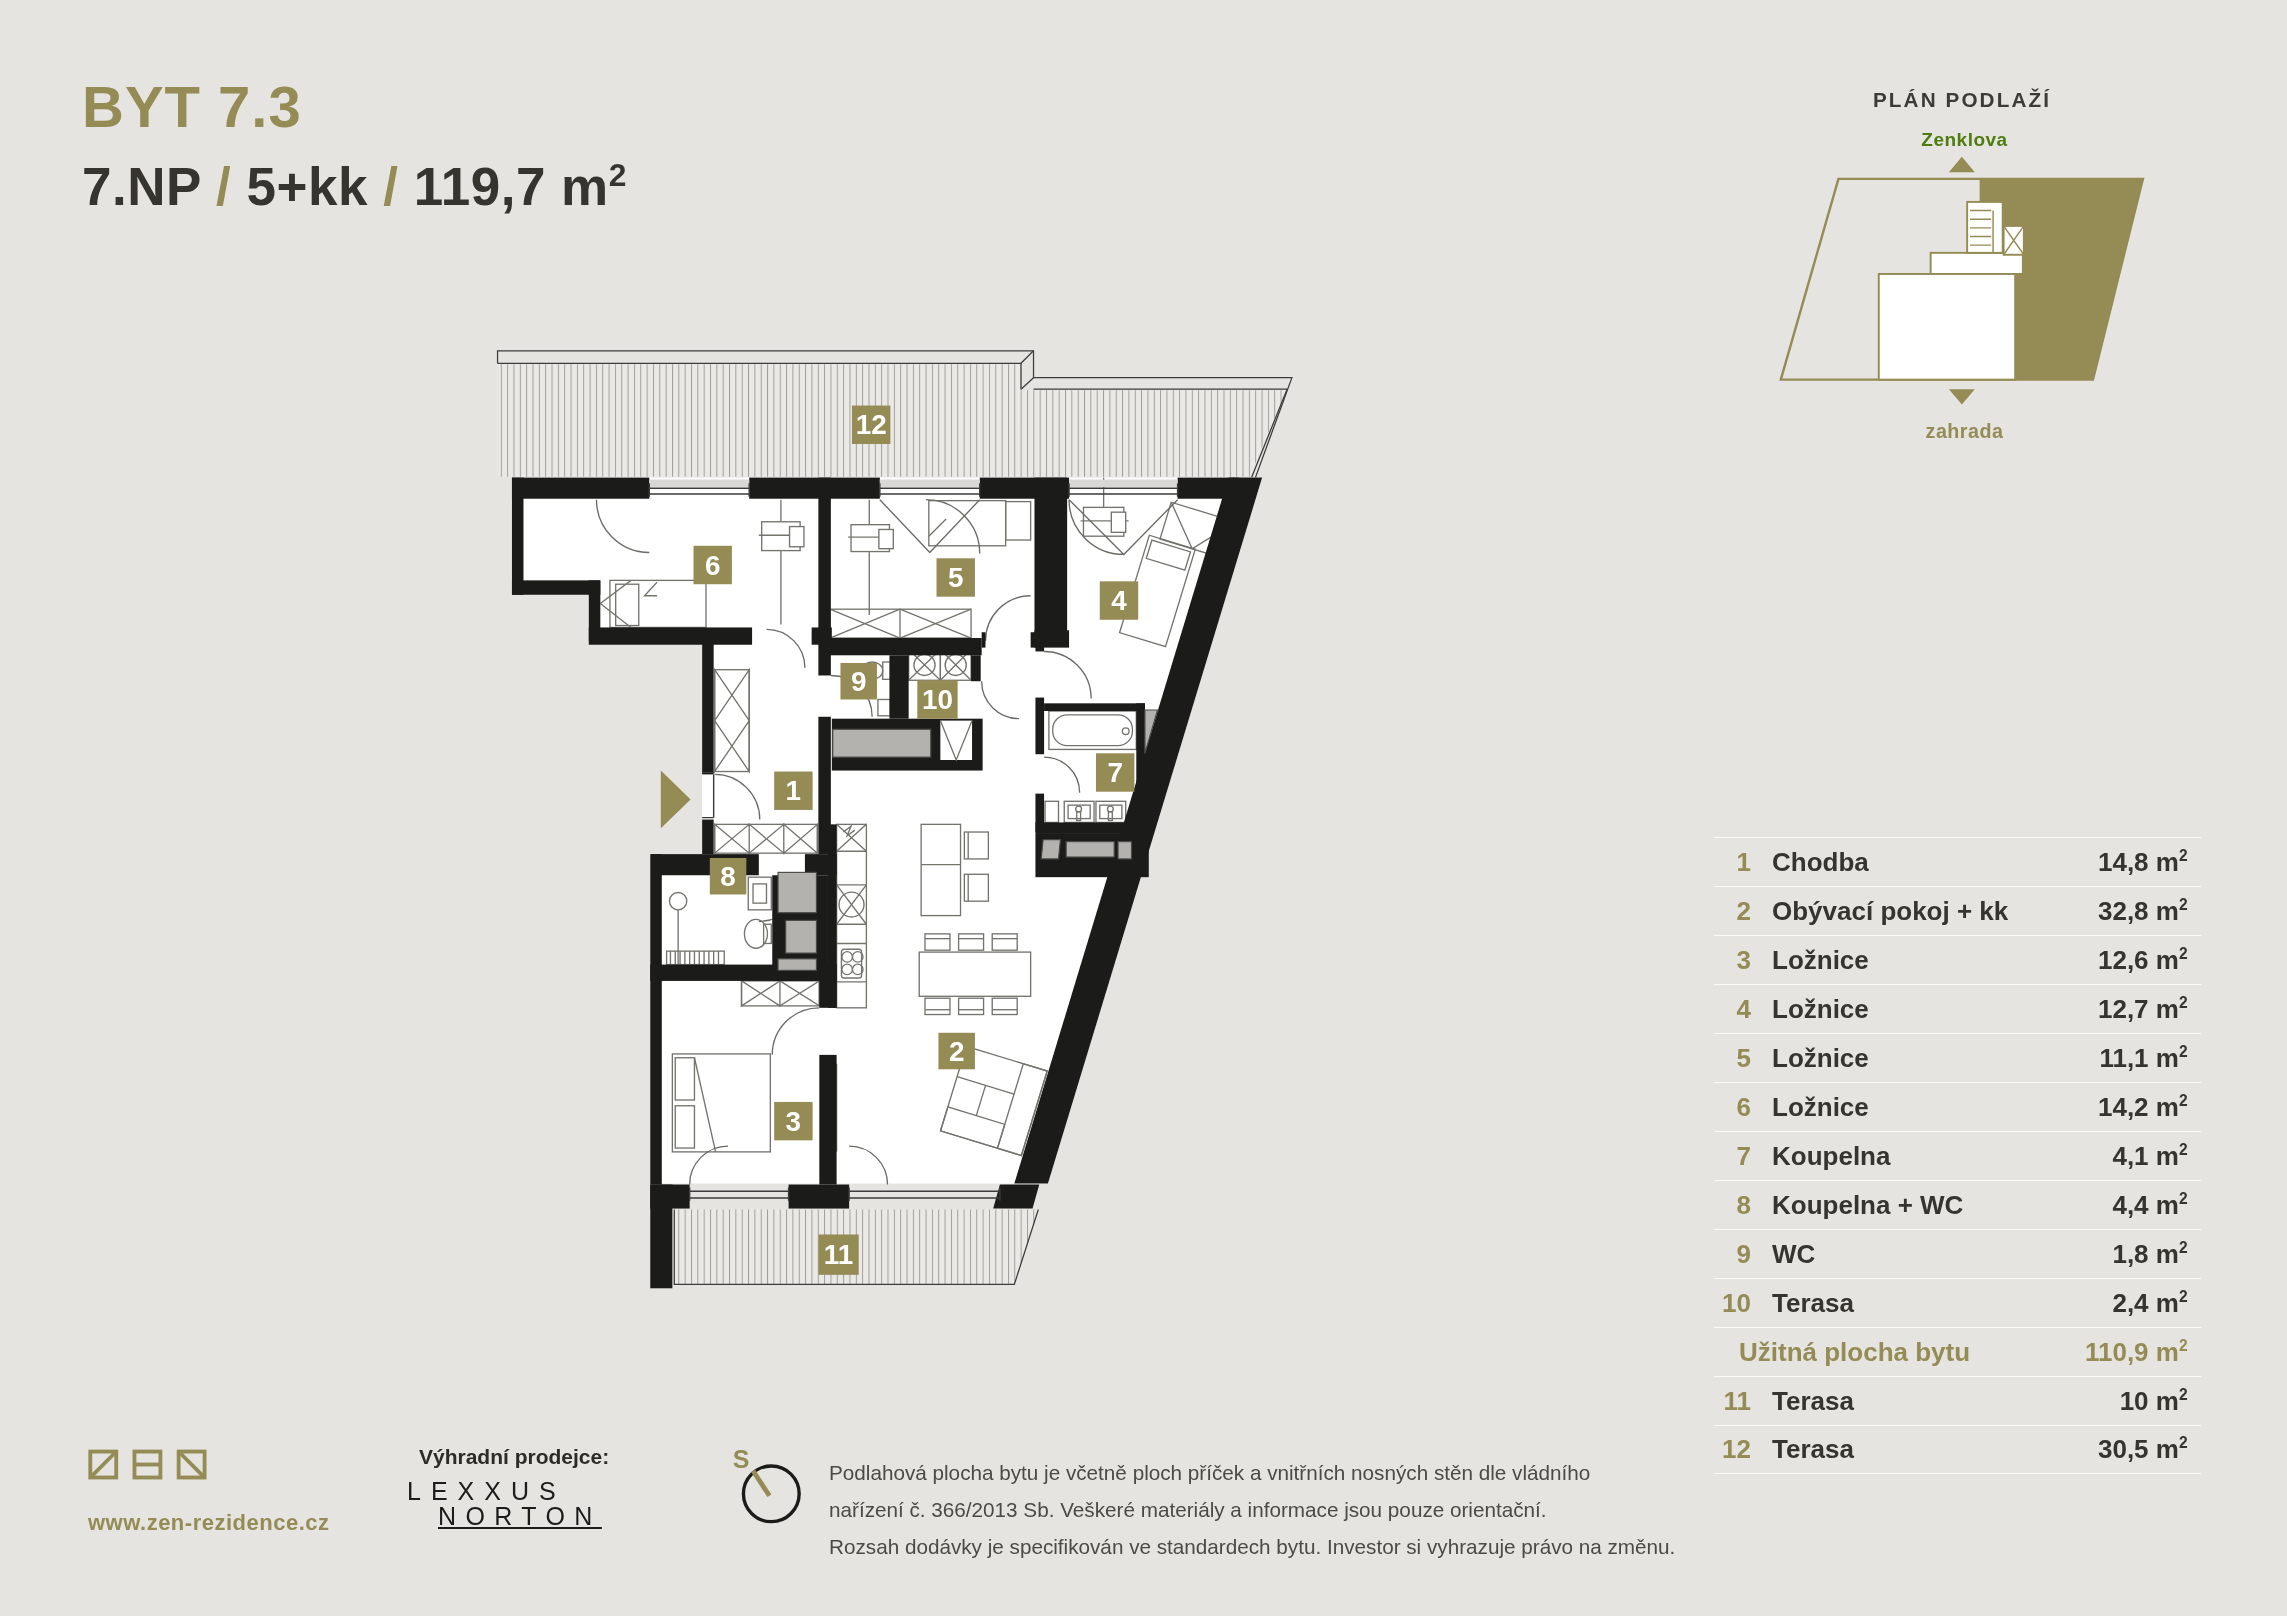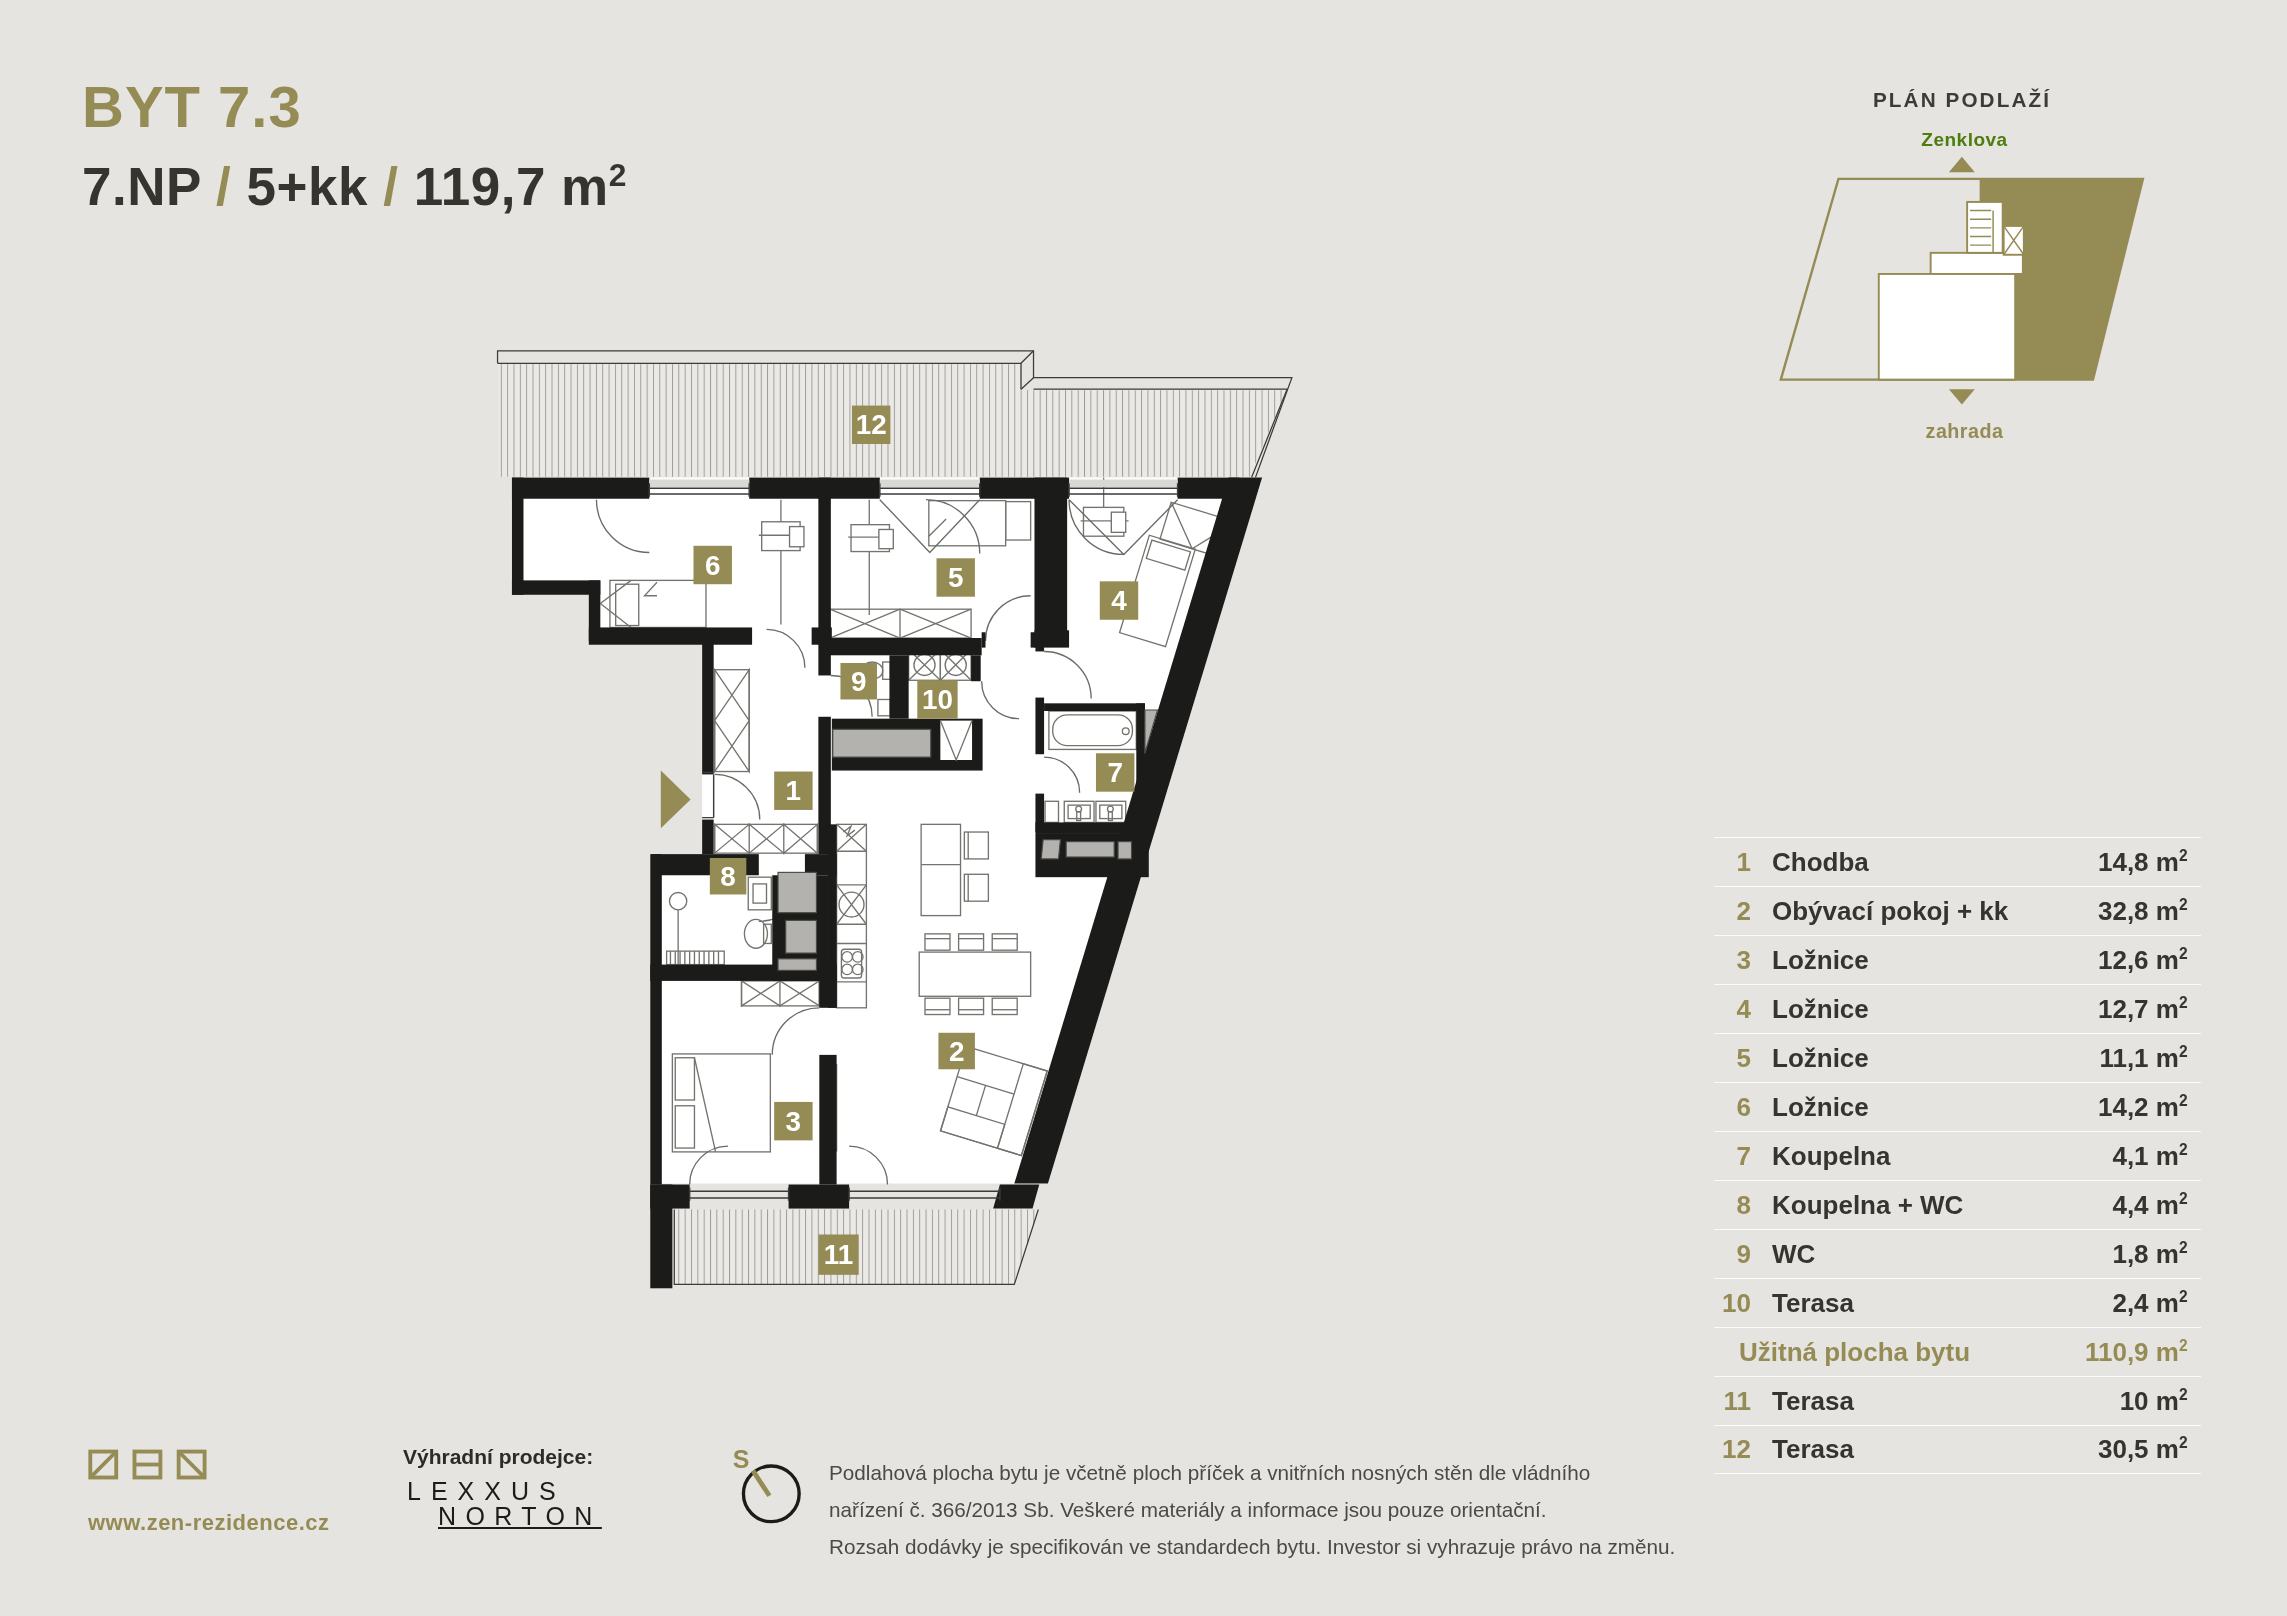--- a/index.html
+++ b/index.html
@@ -17,21 +17,21 @@
   .row{height:49px;box-sizing:border-box;border-top:1.9px solid #fbfbfa;display:flex;align-items:center;}
   .row:last-child{border-bottom:1.9px solid #fbfbfa;}
   .rn{width:37px;text-align:right;font-weight:bold;color:#958b55;flex:none;}
   .rname{margin-left:21px;font-weight:bold;flex:none;white-space:nowrap;}
   .rval{text-align:right;font-weight:bold;padding-right:13.4px;margin-left:auto;flex:none;white-space:nowrap;}
   .sum .rname2{font-weight:bold;color:#958b55;flex:1;margin-left:25px;}
   .sum .rval{color:#958b55;}
   sup{font-size:60%;vertical-align:super;}
   
   #web{left:88px;top:1510px;font-size:22px;font-weight:bold;color:#958b55;letter-spacing:0.5px;}
-  #vyhradni{left:403px;top:1445px;font-size:21px;font-weight:bold;color:#2b2b28;}
+  #vyhradni{left:419px;top:1445px;font-size:21px;font-weight:bold;color:#2b2b28;}
   #lexxus{left:407px;top:1477px;font-size:25px;color:#1c1c1a;letter-spacing:10px;}
   #norton{left:438px;top:1502px;font-size:25px;color:#1c1c1a;letter-spacing:9.4px;text-decoration:underline;}
   #disc{left:829px;top:1454px;font-size:20.7px;color:#4a4a46;line-height:37px;}
 </style>
 </head>
 <body>
 <div class="abs" id="title">BYT 7.3</div>
 <div class="abs" id="subtitle">7.NP <span class="sl">/</span> 5+kk <span class="sl">/</span> 119,7 m<sup>2</sup></div>
 <div class="abs" id="planlabel">PLÁN PODLAŽÍ</div>
 <div class="abs" id="zenklova">Zenklova</div>

